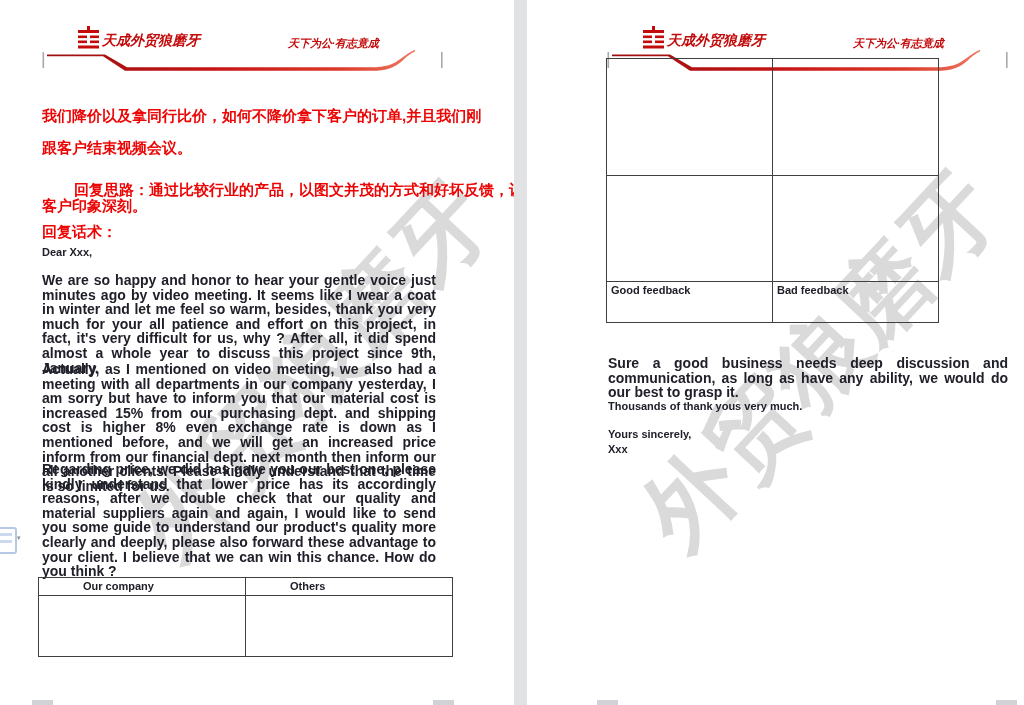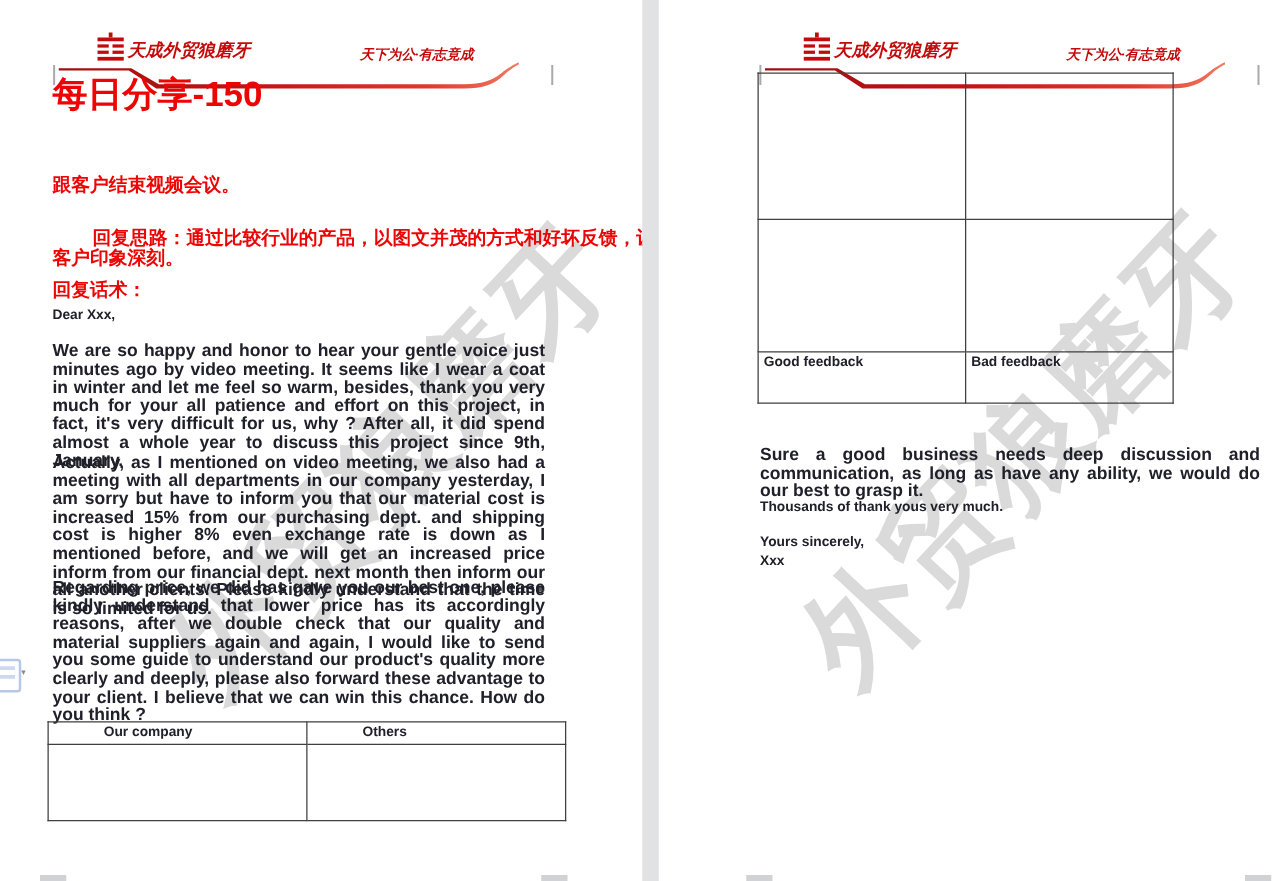--- a/index.html
+++ b/index.html
@@ -78,23 +78,23 @@
       <rect x="49" y="10.5" width="9" height="2.6"></rect>
       <rect x="37" y="15.5" width="9" height="2.6"></rect>
       <rect x="49" y="15.5" width="9" height="2.6"></rect>
       <rect x="37" y="20.5" width="21" height="3"></rect>
     </g>
     <text x="61" y="20" font-size="14" class="logo-text" fill="#c40b0b">天成外贸狼磨牙</text>
     <text x="247" y="22" font-size="11" class="logo-text" fill="#c40b0b">天下为公·有志竟成</text>
   </svg>
 
   <div class="title-row">
-    <span class="title-big">每日分享-150</span>
   </div>
 
+  <div class="redline" style="top:107px;">我们降价以及拿同行比价，如何不降价拿下客户的订单,并且我们刚</div>
   <div class="redline" style="top:139px;">跟客户结束视频会议。</div>
   <div class="redline" style="top:181px;margin-left:32px;">回复思路：通过比较行业的产品，以图文并茂的方式和好坏反馈，让</div>
   <div class="redline" style="top:197px;">客户印象深刻。</div>
   <div class="redline" style="top:223px;">回复话术：</div>
 
   <div class="line" style="left:42px;top:246px;">Dear Xxx,</div>
 
   <div class="para" style="top:273px;">We are so happy and honor to hear your gentle voice just minutes ago by video meeting. It seems like I wear a coat in winter and let me feel so warm, besides, thank you very much for your all patience and effort on this project, in fact,  it's very difficult for us, why ? After all, it did spend almost a whole year to discuss this project since 9th, January.</div>
   <div class="para" style="top:362px;">Actually, as I mentioned on video meeting, we also had a meeting with all departments in our company yesterday, I am sorry but have to inform you that our material cost is increased 15% from our purchasing dept. and shipping cost is higher 8% even exchange rate is down as I mentioned before, and we will get an increased price inform from our financial dept. next month then inform our all another clients. Please kindly understand that the time is so limited for us.</div>
   <div class="para" style="top:462px;">Regarding price, we did has gave you our best one, please kindly understand that lower price has its accordingly reasons, after we double check that our quality and  material suppliers again and again, I would like to send you some guide to understand our product's quality more clearly and deeply, please also forward these advantage to your client. I believe that we can win this chance. How do you think ?</div>

